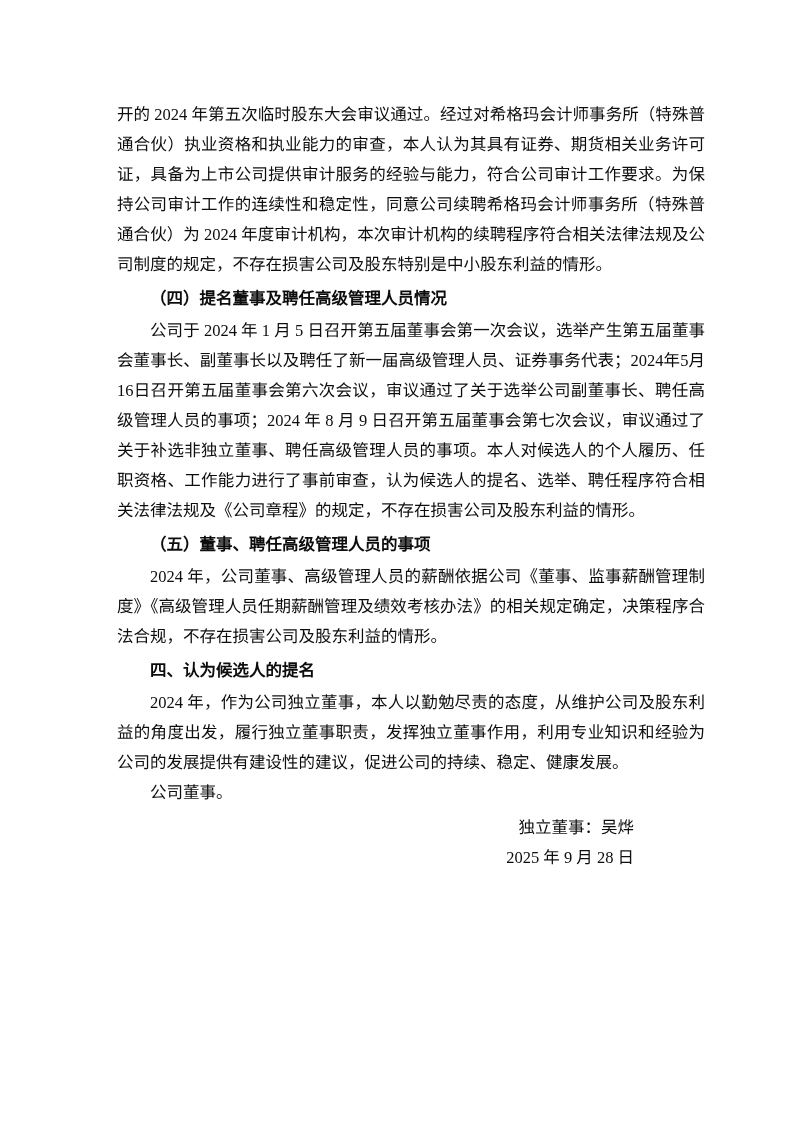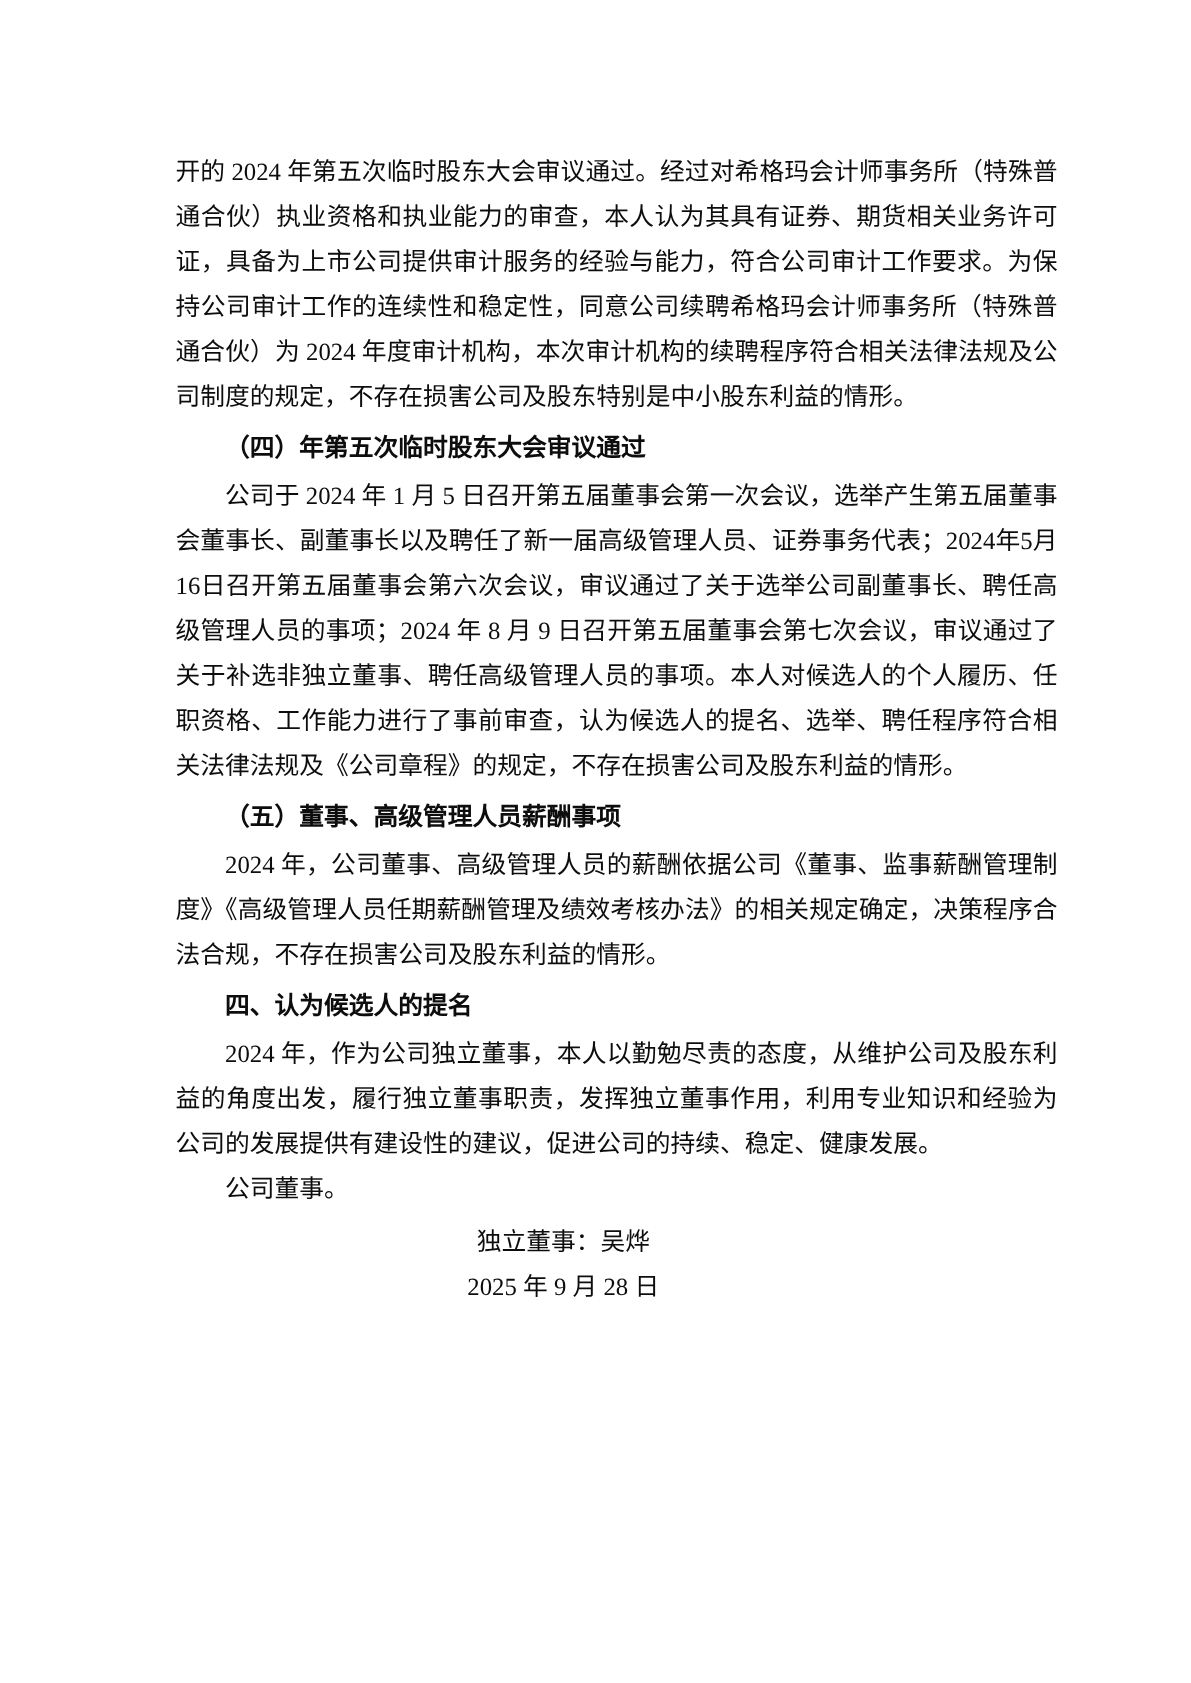--- a/index.html
+++ b/index.html
@@ -36,37 +36,37 @@
   .doc-body h3.heading {
     margin: 4px 0 2px 0;
     font-size: 16.5px;
     font-weight: 700;
     text-indent: 2em;
     text-align: left;
   }
   .signature {
     width: 588px;
     margin-top: 5px;
-    text-align: center;
+    text-align: right;
     padding-right: 71px;
     box-sizing: border-box;
   }
   .signature div {
     line-height: 30px;
   }
 </style>
 </head>
 <body>
 
 <div class="page">
   <main class="doc-body">
       <p class="paragraph no-indent">开的 2024 年第五次临时股东大会审议通过。经过对希格玛会计师事务所（特殊普通合伙）执业资格和执业能力的审查，本人认为其具有证券、期货相关业务许可证，具备为上市公司提供审计服务的经验与能力，符合公司审计工作要求。为保持公司审计工作的连续性和稳定性，同意公司续聘希格玛会计师事务所（特殊普通合伙）为 2024 年度审计机构，本次审计机构的续聘程序符合相关法律法规及公司制度的规定，不存在损害公司及股东特别是中小股东利益的情形。</p>
-      <h3 class="heading">（四）年第五次临时股东大会审议通过</h3>
+      <h3 class="heading">（四）提名董事及聘任高级管理人员情况</h3>
       <p class="paragraph">公司于 2024 年 1 月 5 日召开第五届董事会第一次会议，选举产生第五届董事会董事长、副董事长以及聘任了新一届高级管理人员、证券事务代表；2024年5月16日召开第五届董事会第六次会议，审议通过了关于选举公司副董事长、聘任高级管理人员的事项；2024 年 8 月 9 日召开第五届董事会第七次会议，审议通过了关于补选非独立董事、聘任高级管理人员的事项。本人对候选人的个人履历、任职资格、工作能力进行了事前审查，认为候选人的提名、选举、聘任程序符合相关法律法规及《公司章程》的规定，不存在损害公司及股东利益的情形。</p>
-      <h3 class="heading">（五）董事、高级管理人员薪酬事项</h3>
+      <h3 class="heading">（五）董事、聘任高级管理人员的事项</h3>
       <p class="paragraph">2024 年，公司董事、高级管理人员的薪酬依据公司《董事、监事薪酬管理制度》《高级管理人员任期薪酬管理及绩效考核办法》的相关规定确定，决策程序合法合规，不存在损害公司及股东利益的情形。</p>
       <h3 class="heading">四、认为候选人的提名</h3>
       <p class="paragraph">2024 年，作为公司独立董事，本人以勤勉尽责的态度，从维护公司及股东利益的角度出发，履行独立董事职责，发挥独立董事作用，利用专业知识和经验为公司的发展提供有建设性的建议，促进公司的持续、稳定、健康发展。</p>
       <p class="paragraph">公司董事。</p>
     </main>
   <div class="signature">
     <div>独立董事：吴烨</div>
     <div>2025 年 9 月 28 日</div>
   </div>
 </div>

